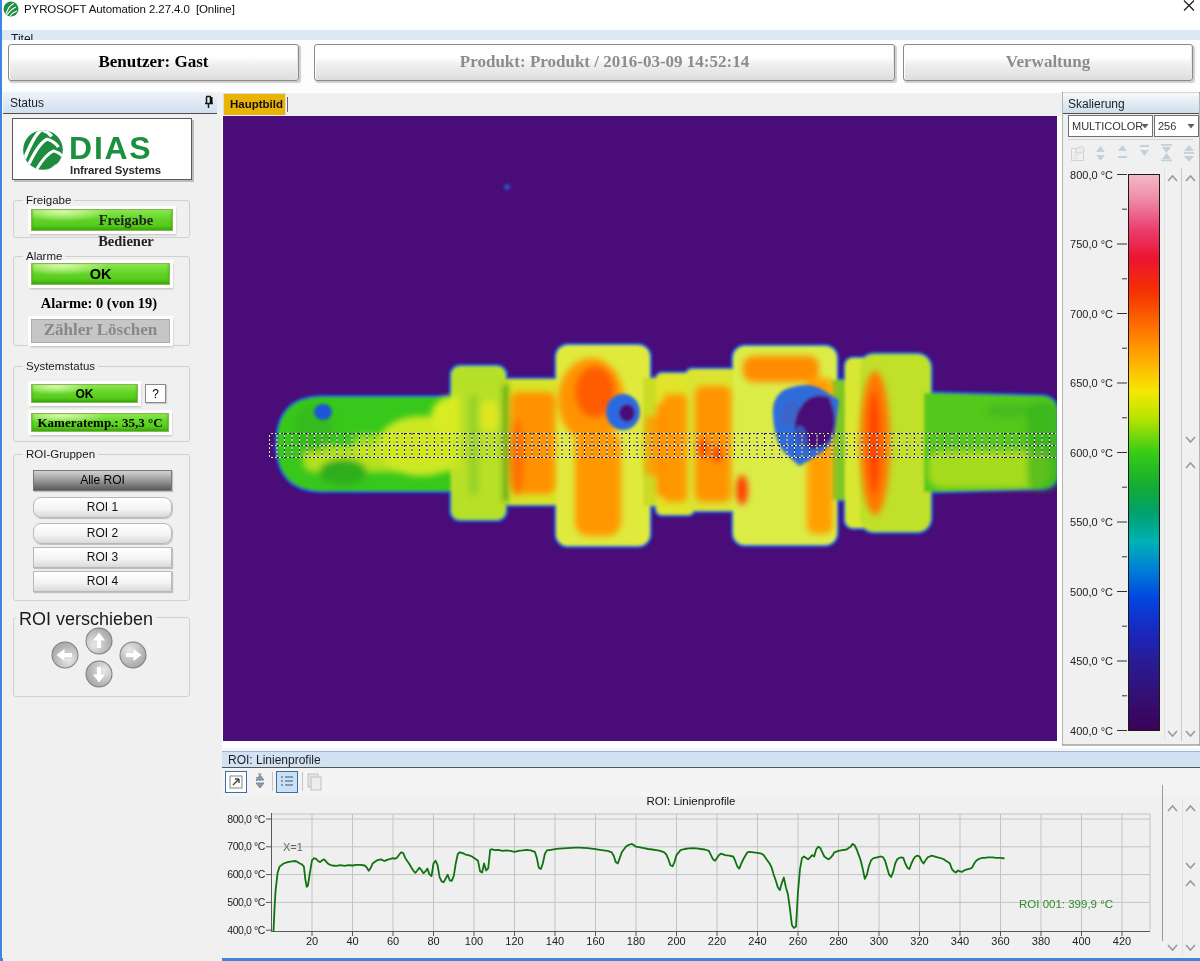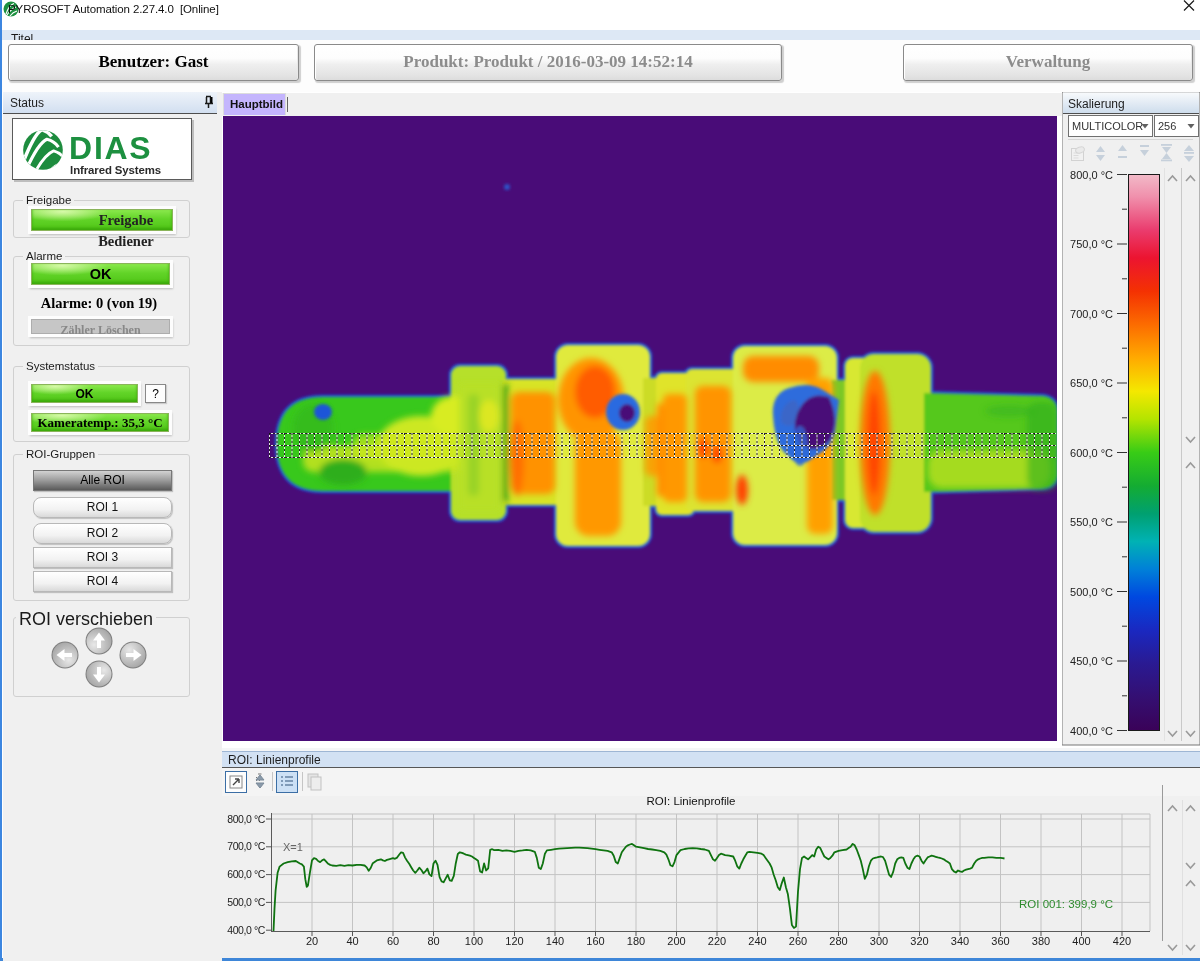--- a/index.html
+++ b/index.html
@@ -1,52 +1,52 @@
 <!DOCTYPE html>
 <html><head><meta charset="utf-8"><title>PYROSOFT</title>
 <style>
 * { margin:0; padding:0; box-sizing:border-box; }
 body { width:1200px; height:961px; position:relative; font-family:"Liberation Sans",sans-serif; background:#fff; overflow:hidden; }
 .titlebar { position:absolute; left:0; top:0; width:1200px; height:20px; background:#fff; }
-.titlebar span { position:absolute; left:8px; top:2.5px; font-size:11.5px; color:#111; letter-spacing:-0.1px; }
+.titlebar span { position:absolute; left:24px; top:2.5px; font-size:11.5px; color:#111; letter-spacing:-0.1px; }
 .closex { position:absolute; left:1183px; top:0px; width:12px; height:11px; }
 .menubar { position:absolute; left:2px; top:30px; width:1198px; height:19px; background:#dde8f5; border-bottom:2px solid #646464; }
 .menubar span { position:absolute; left:9px; top:2px; font-size:12px; color:#1a1a1a; }
 .btnrow-bg { position:absolute; left:0; top:40px; width:1200px; height:52px; background:#fdfdfd; }
 .bigbtn { position:absolute; top:44px; height:37px; border:1px solid #8a8a8a; border-radius:2px; background:linear-gradient(#ffffff 0%,#fdfdfd 38%,#efefef 55%,#e3e3e3 88%,#dcdcdc 100%); box-shadow:inset 0 1px 0 #fff, inset 1px 0 0 #fff, inset -1px 0 0 #e8e8e8, 1.5px 1.5px 1px #cfcfcf; border-radius:3px; font-family:"Liberation Serif",serif; font-weight:bold; font-size:17px; text-align:center; line-height:34px; }
 .lpanel { position:absolute; left:3px; top:92px; width:219px; height:869px; background:#f0f0f0; }
 .phdr { position:absolute; height:22px; background:linear-gradient(#eef3fa,#d2dff0); border-bottom:1px solid #4e4e4e; font-size:12px; color:#1e1e1e; padding:4px 0 0 7px; }
 fieldset { position:absolute; border:1px solid #d0d0d0; border-radius:3px; }
 legend { font-size:11.5px; color:#1a1a1a; margin-left:9px; padding:0 3px; }
 .grnbtn { position:absolute; border:1px solid #8ab45a; background: radial-gradient(ellipse 60% 90% at 22% 8%, #d6f9a8 0%, rgba(214,249,168,0) 55%), linear-gradient(#8ae84c 0%, #62d428 45%, #4fc416 100%); box-shadow: 0 0 0 3px #fdfdfd, 1px 2px 2px 2px #bbb, inset 0 -2px 3px #3aa80a; text-align:center; font-weight:bold; }
 .graybtn { position:absolute; background:#c6c6c6; border:1px solid #adadad; box-shadow: 0 0 0 3px #fdfdfd, 1px 2px 2px 2px #bbb; text-align:center; font-weight:bold; color:#888; font-family:"Liberation Serif",serif; }
 .roibtn { position:absolute; left:33px; width:139px; height:21px; border:1px solid #b8b8b8; background:linear-gradient(#ffffff,#f2f2f2 60%,#d9d9d9); box-shadow:1px 1px 1px #c0c0c0; text-align:center; font-size:12px; line-height:19px; color:#111; }
 .tab { position:absolute; left:222px; top:93px; width:840px; height:23px; background:#f0f0f0; }
-.tabitem { position:absolute; left:223px; top:93px; width:63px; height:22px; background:#c4b5fd; border:1px solid #dcdcdc; border-bottom:none; font-size:11.5px; font-weight:bold; padding:4px 0 15px 6px; color:#111; }
+.tabitem { position:absolute; left:223px; top:93px; width:63px; height:22px; background:#eab308; border:1px solid #dcdcdc; border-bottom:none; font-size:11.5px; font-weight:bold; padding:4px 0 15px 6px; color:#111; }
 .pin { position:absolute; }
 </style></head>
 <body>
 <div class="titlebar">
     <svg width="16" height="16" viewBox="0 0 16 16" style="position:absolute;left:3px;top:1px">
 <circle cx="8" cy="8" r="7.5" fill="#1d9040"></circle>
 <g stroke="#fff" fill="none" stroke-width="1.1">
 <path d="M 3 13 Q 6 4 11 2.5 M 4 14 Q 8 8 13 6 M 7 15 Q 10 11 14 10"></path>
 </g>
     </svg>
     <span>PYROSOFT Automation 2.27.4.0&nbsp; [Online]</span>
 <svg class="closex" viewBox="0 0 12 11">
       <path d="M 1 0.5 L 11 10.5 M 11 0.5 L 1 10.5" stroke="#1a1a1a" stroke-width="1.2"></path>
     </svg>
   </div>
 <div class="menubar">
     <span>Titel</span>
   </div>
 <div class="btnrow-bg"></div>
 <div class="bigbtn" style="left:8px;width:291px;color:#000;">Benutzer: Gast</div>
-<div class="bigbtn" style="left:314px;width:468px;color:#8c8c8c;">Produkt: Produkt / 2016-03-09 14:52:14</div>
+<div class="bigbtn" style="left:314px;width:581px;color:#8c8c8c;">Produkt: Produkt / 2016-03-09 14:52:14</div>
 <div class="bigbtn" style="left:903px;width:290px;color:#8c8c8c;">Verwaltung</div>
 <div style="position:absolute;left:0;top:0px;width:2px;height:961px;background:#3c86e0"></div>
 <div style="position:absolute;left:0;top:958px;width:1200px;height:3px;background:#3e86d8"></div>
 <div class="lpanel"></div>
 <div class="phdr" style="left:3px;top:92px;width:214px;">Status</div>
 <svg class="pin" style="left:202px;top:95px" width="13" height="15" viewBox="0 0 13 15">
     <g stroke="#1a1a1a" fill="none">
       <path d="M 4 1.5 h 5 M 4.5 2 v 6 M 8.5 2 v 6 M 3 8.5 h 8 M 6.5 9 v 4" stroke-width="1.5"></path>
       <path d="M 9.5 2 v 6" stroke="#000" stroke-width="2"></path>
     </g>
@@ -69,21 +69,21 @@
 </svg>
 <fieldset style="left:13px;top:194px;width:177px;height:44px;">
     <legend>Freigabe</legend>
   </fieldset>
 <div class="grnbtn" style="left:31px;top:209px;width:142px;height:22px;font-family:'Liberation Serif',serif;font-size:14.5px;line-height:21px;color:#222;padding-left:48px;">Freigabe Bediener</div>
 <fieldset style="left:13px;top:250px;width:177px;height:96px;">
     <legend>Alarme</legend>
   </fieldset>
 <div class="grnbtn" style="left:31px;top:263px;width:139px;height:22px;font-size:14.5px;line-height:21px;color:#000;">OK</div>
 <div style="position:absolute;left:13px;top:295px;width:172px;text-align:center;font-family:'Liberation Serif',serif;font-weight:bold;font-size:14.5px;color:#000;">Alarme: 0 (von 19)</div>
-<div class="graybtn" style="left:31px;top:319px;width:139px;height:15px;font-size:12px;line-height:20px;">Zähler Löschen</div>
+<div class="graybtn" style="left:31px;top:319px;width:139px;height:24px;font-size:17px;line-height:20px;">Zähler Löschen</div>
 <fieldset style="left:13px;top:360px;width:177px;height:82px;">
     <legend>Systemstatus</legend>
   </fieldset>
 <div class="grnbtn" style="left:31px;top:384px;width:107px;height:19px;font-size:12px;line-height:18px;color:#000;">OK</div>
 <div style="position:absolute;left:145px;top:384px;width:21px;height:19px;background:#fdfdfd;border:1px solid #888;box-shadow:1px 1px 1px #ccc;text-align:center;font-size:12px;line-height:18px;">?</div>
 <div class="grnbtn" style="left:31px;top:413px;width:138px;height:19px;font-family:'Liberation Serif',serif;font-size:13px;line-height:18px;color:#000;">Kameratemp.: 35,3 °C</div>
 <fieldset style="left:13px;top:448px;width:177px;height:153px;">
     <legend>ROI-Gruppen</legend>
   </fieldset>
 <div class="roibtn" style="top:470px;background:linear-gradient(#d2d2d2,#9a9a9a 50%,#5a5a5a);border-color:#777;color:#000;">Alle ROI</div>

